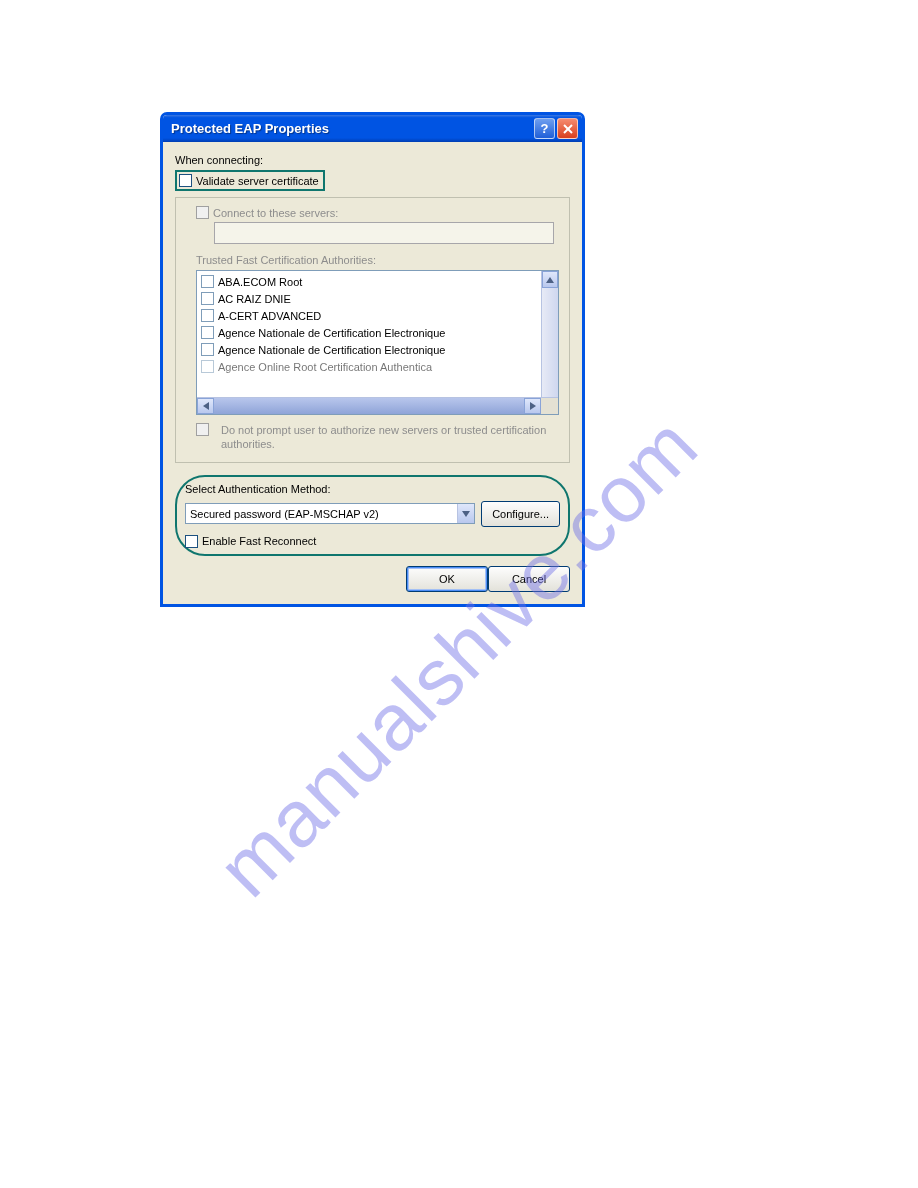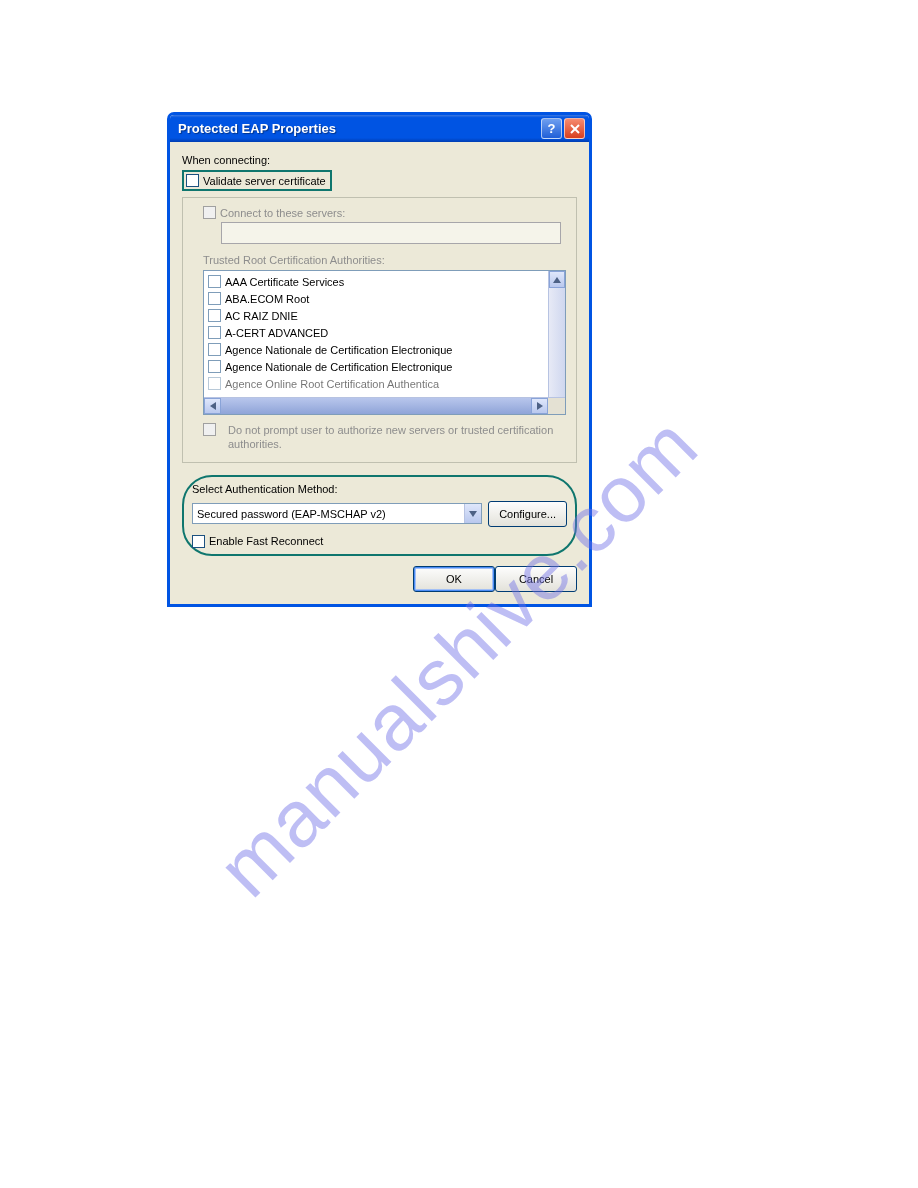--- a/index.html
+++ b/index.html
@@ -8,21 +8,21 @@
     padding: 0;
     width: 918px;
     height: 1188px;
     background: #ffffff;
     font-family: Tahoma, Arial, sans-serif;
     font-size: 11px;
     position: relative;
   }
   .window {
     position: absolute;
-    left: 167px;
+    left: 160px;
     top: 112px;
     width: 425px;
     border: 3px solid #0054e3;
     border-radius: 7px 7px 0 0;
     overflow: hidden;
   }
   .titlebar {
     background: linear-gradient(to bottom, #3b77e0 0%, #0054e3 10%, #0054e3 85%, #003db2 100%);
     height: 27px;
     display: flex;
@@ -269,28 +269,24 @@
       </div>
     </div>
 
     <div class="groupbox">
       <div class="checkbox-row">
         <span class="xp-checkbox disabled"></span>
         <span class="disabled-text">Connect to these servers:</span>
       </div>
       <div class="text-input"></div>
 
-      <div class="section-label">Trusted Root Certification Authorities:</div>
+      <div class="section-label">Trusted Fast Certification Authorities:</div>
 
       <div class="listbox-wrap">
         <div class="listbox">
-          <div class="list-item">
-            <span class="xp-checkbox"></span>
-            <span>AAA Certificate Services</span>
-          </div>
           <div class="list-item">
             <span class="xp-checkbox"></span>
             <span>ABA.ECOM Root</span>
           </div>
           <div class="list-item">
             <span class="xp-checkbox"></span>
             <span>AC RAIZ DNIE</span>
           </div>
           <div class="list-item">
             <span class="xp-checkbox"></span>

